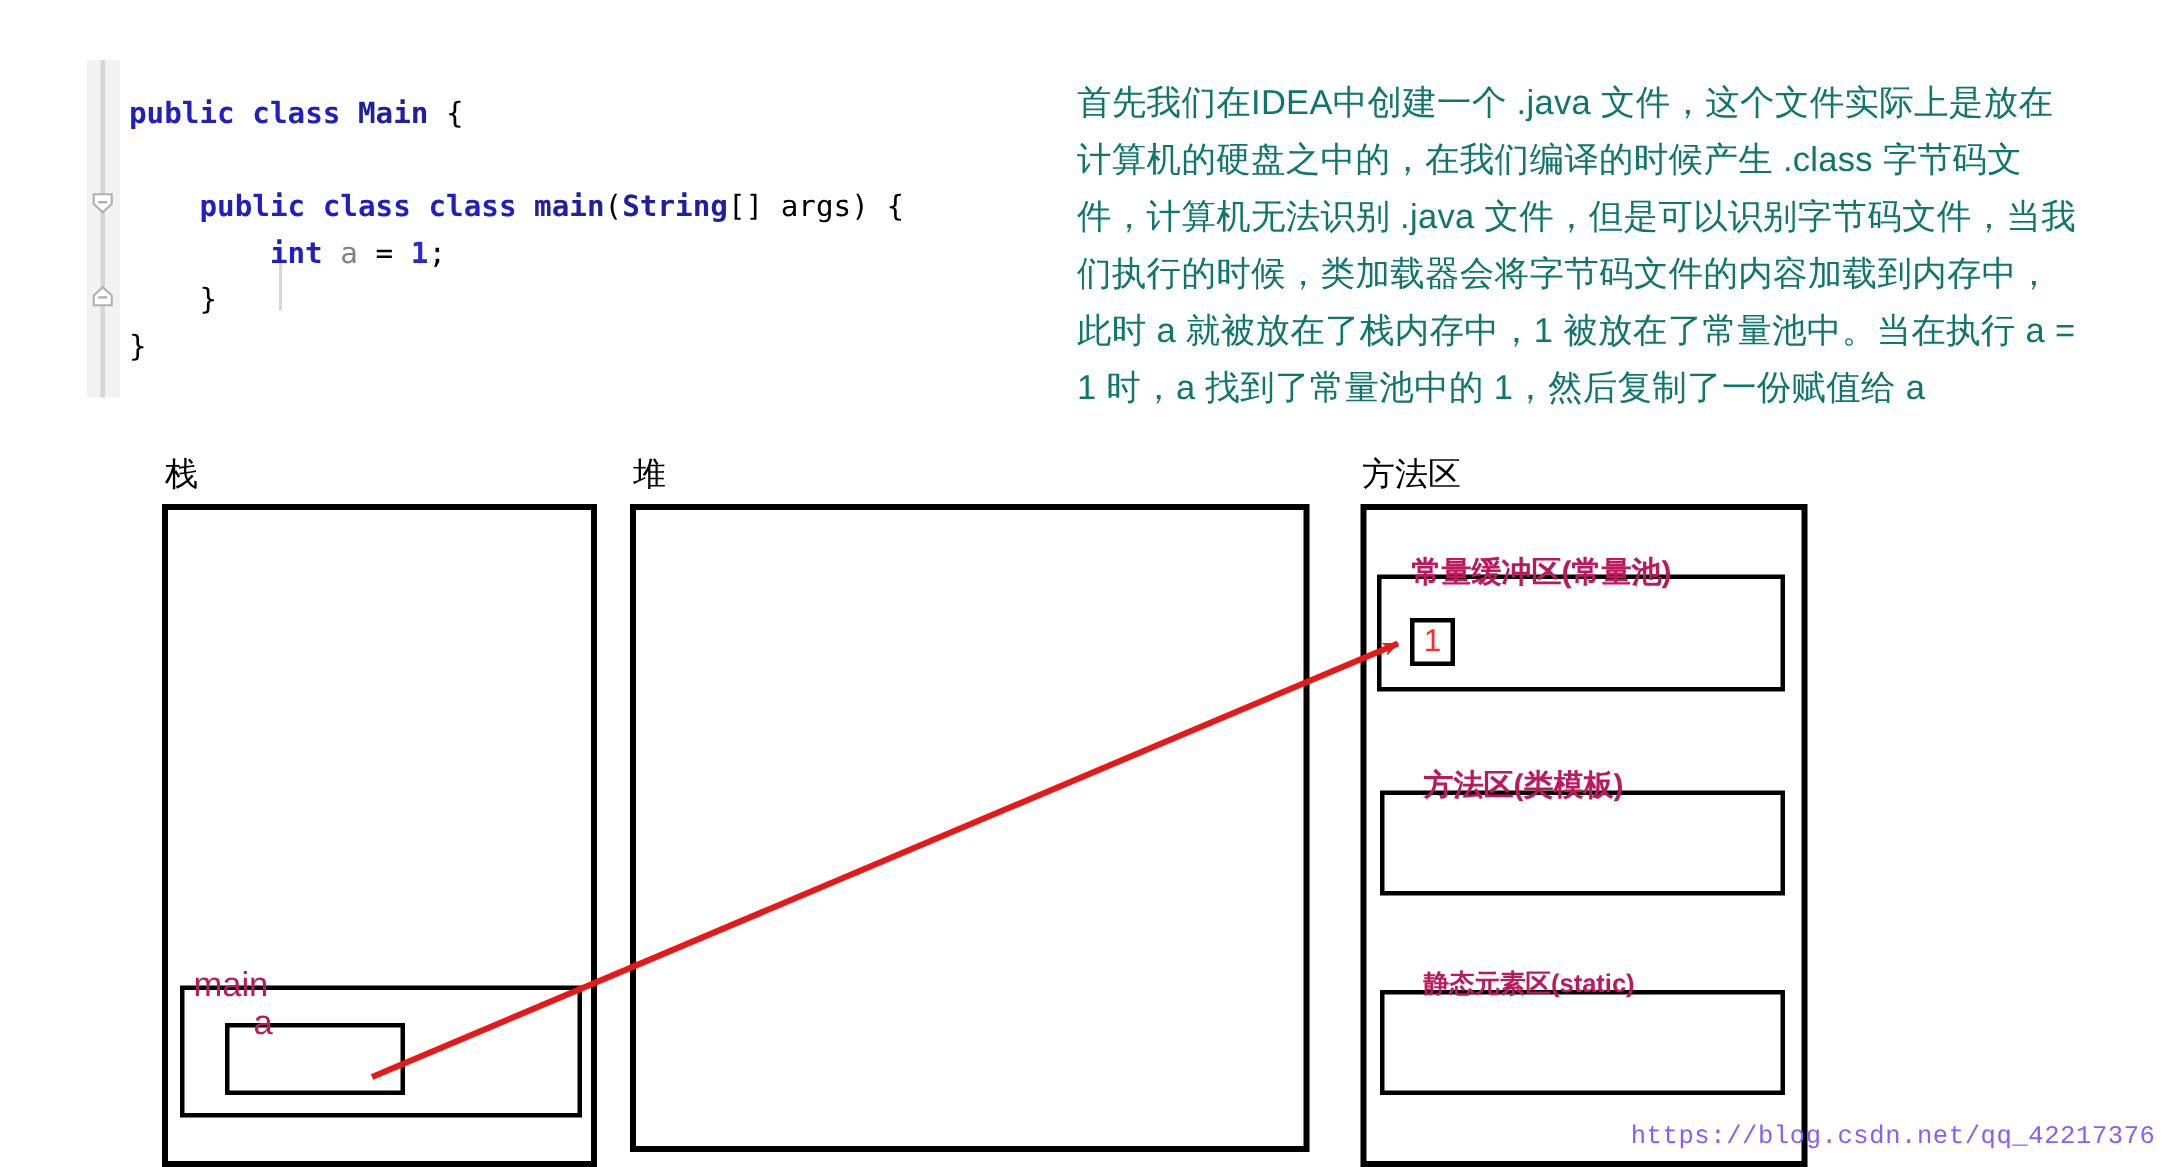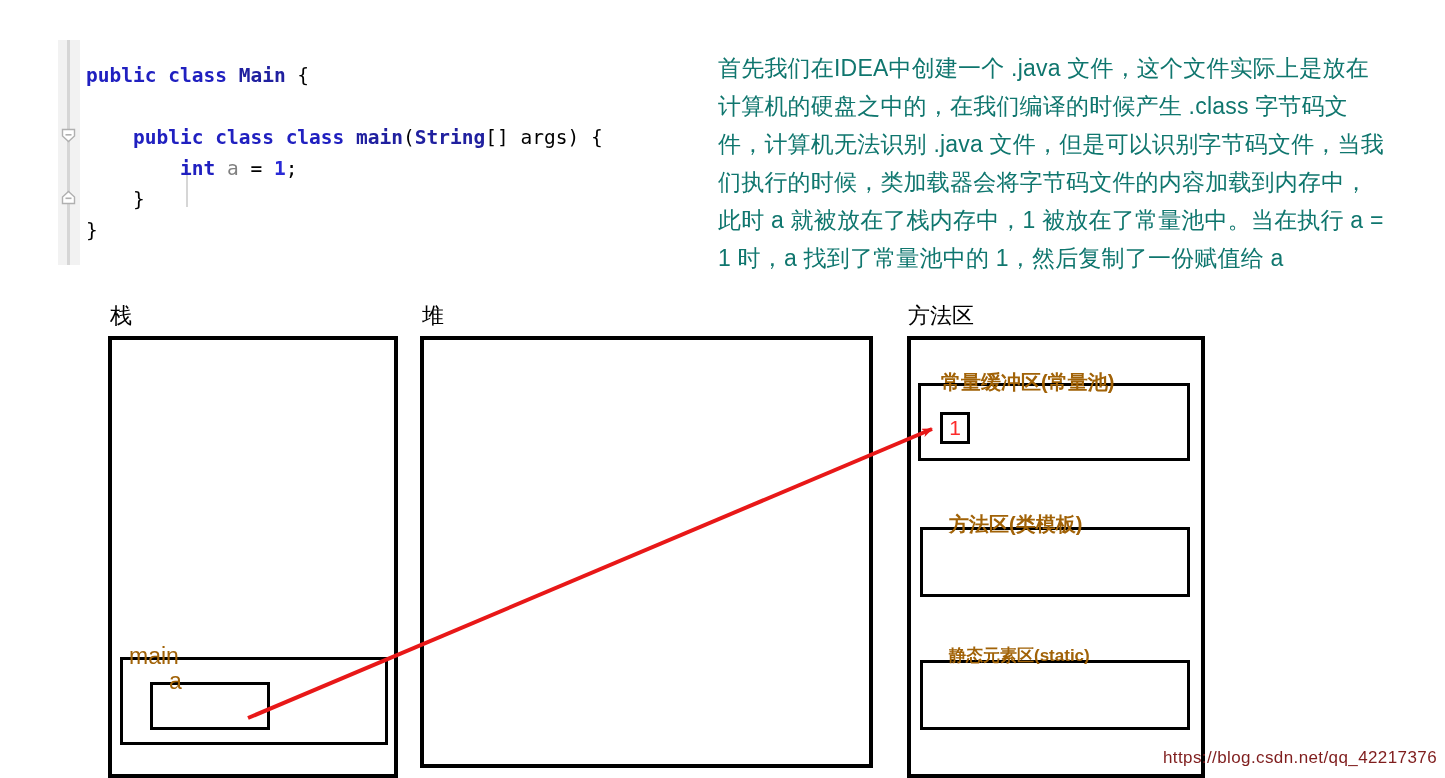--- a/index.html
+++ b/index.html
@@ -113,21 +113,21 @@
   }
   .box-thin {
     position: absolute;
     border: 3px solid #000000;
     box-sizing: border-box;
     background: transparent;
   }
   .red-label {
     position: absolute;
     font-family: "Liberation Sans", "DejaVu Sans", sans-serif;
-    color: #a16207;
+    color: #be185d;
     line-height: 1;
     white-space: nowrap;
   }
   #stack-box        { left: 108px;  top: 336px;  width: 290px;  height: 442px; }
   #heap-box         { left: 420px;  top: 336px;  width: 453px;  height: 432px; }
   #method-box       { left: 907px;  top: 336px;  width: 298px;  height: 442px; }
 
   #label-stack      { left: 110px;  top: 305px; }
   #label-heap       { left: 422px;  top: 305px; }
   #label-method     { left: 908px;  top: 305px; text-align: right; }
@@ -148,23 +148,23 @@
   #methodtpl-box    { left: 920px;  top: 527px;  width: 270px;  height: 70px; }
   #label-methodtpl  { left: 949px;  top: 514px;  font-size: 20px; font-weight: 600; }
 
   #staticarea-box   { left: 920px;  top: 660px;  width: 270px;  height: 70px; }
   #label-staticarea { left: 949px;  top: 647px;  font-size: 17px; font-weight: 600; }
 
   #watermark {
     position: absolute;
     right: 8px;
     bottom: 10px;
-    font-family: Liberation Sans, sans-serif;
+    font-family: Liberation Mono, monospace;
     font-size: 17px;
-    color: #7f1d1d;
+    color: #8b5cf6;
     letter-spacing: 0.4px;
     margin-left: 36px;
   }
 </style>
 </head>
 <body>
 
 <div id="code-panel">
   <div id="code-gutter">
     <div id="code-gutter-line"></div>

